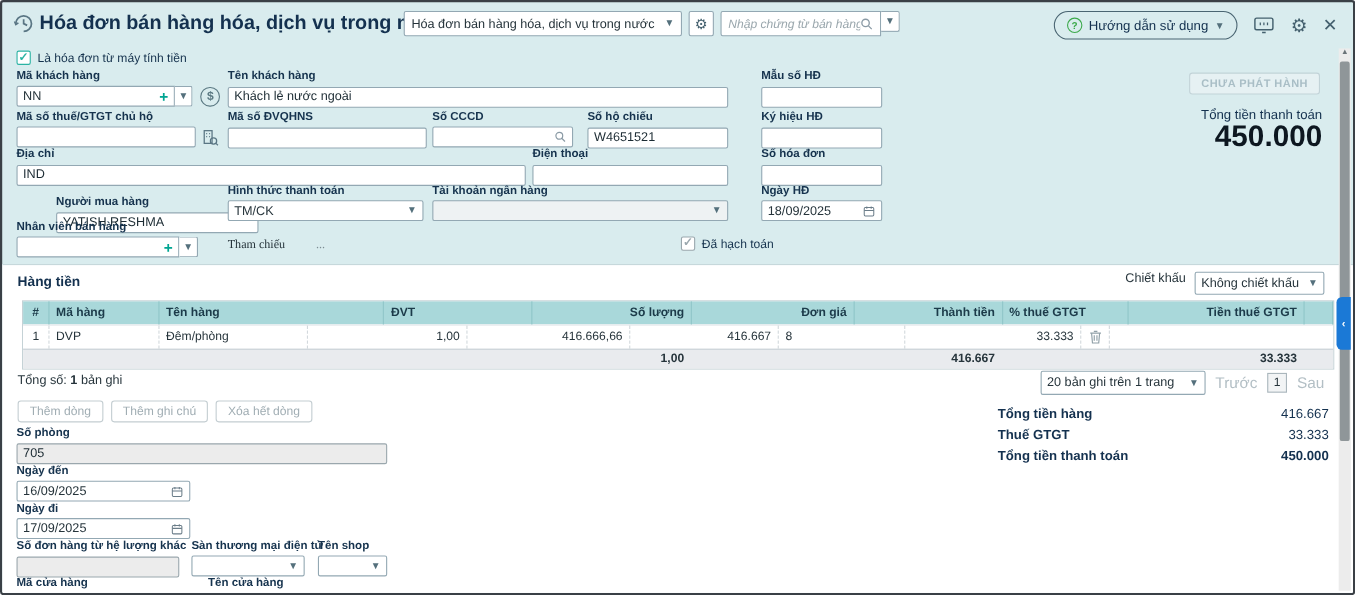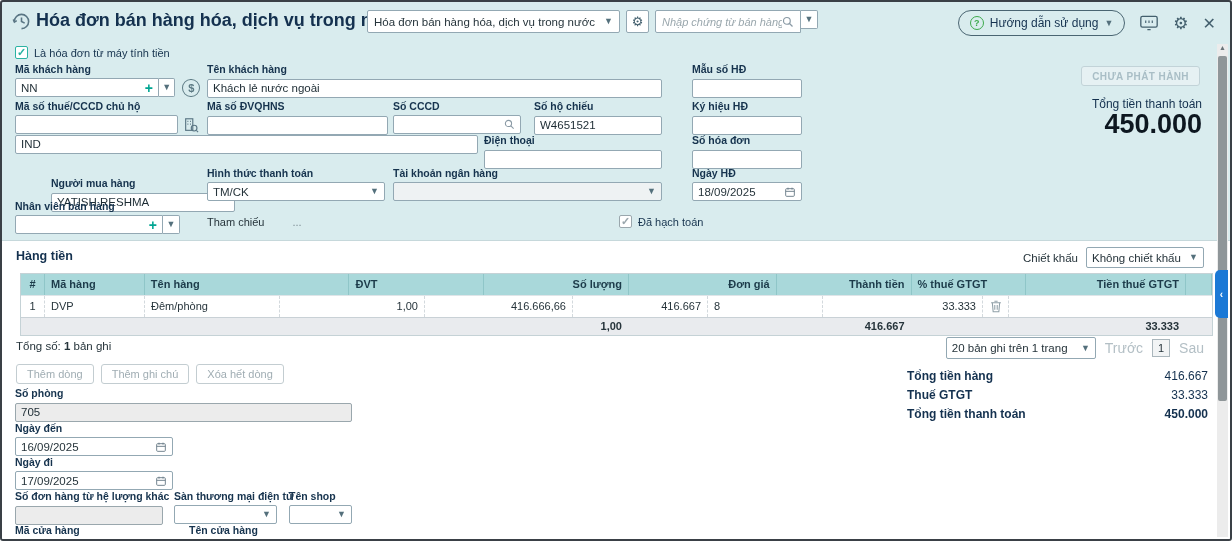--- a/index.html
+++ b/index.html
@@ -157,21 +157,21 @@
   <div class="abs" style="left:205px;top:61px;width:455px;">
     <label class="lbl">Tên khách hàng</label>
     <input class="inp" value="Khách lẻ nước ngoài" style="">
   </div>
   <div class="abs" style="left:690px;top:61px;width:110px;">
     <label class="lbl">Mẫu số HĐ</label>
     <input class="inp" value="" style="">
   </div>
 
   <div class="abs" style="left:13px;top:98px;width:185px;">
-    <label class="lbl">Mã số thuế/CCCD chủ hộ</label>
+    <label class="lbl">Mã số thuế/GTGT chủ hộ</label>
     <div style="display:flex;align-items:center;gap:5px;">
       <input class="inp" style="width: 163px;" value="">
       <span>
         <svg width="16" height="16" viewBox="0 0 18 18" fill="none" stroke="#5a7684" stroke-width="1.3">
           <rect x="3" y="2" width="8" height="13"></rect>
             <path d="M5 5h1M8 5h1M5 8h1M8 8h1"></path>
           <circle cx="12.5" cy="12.5" r="3.2"></circle>
             <path d="M15 15l2 2"></path>
         </svg>
       </span>
@@ -196,20 +196,21 @@
   <div class="abs" style="left:532px;top:98px;width:128px;">
     <label class="lbl">Số hộ chiếu</label>
     <input class="inp" value="W4651521" style="">
   </div>
   <div class="abs" style="left:690px;top:98px;width:110px;">
     <label class="lbl">Ký hiệu HĐ</label>
     <input class="inp" value="" style="">
   </div>
 
   <div class="abs" style="left:13px;top:132px;width:463px;">
+    <label class="lbl">Địa chỉ</label>
     <input class="inp" value="IND" style="">
   </div>
   <div class="abs" style="left:482px;top:132px;width:178px;">
     <label class="lbl">Điện thoại</label>
     <input class="inp" value="" style="">
   </div>
   <div class="abs" style="left:690px;top:132px;width:110px;">
     <label class="lbl">Số hóa đơn</label>
     <input class="inp" value="" style="">
   </div>
@@ -250,37 +251,37 @@
     <div style="display:flex;align-items:center;">
       <div class="sel" style="width:148px;border-radius:2px 0 0 2px;">
         <span></span>
         <span class="plus">+</span>
       </div>
       <div class="attachbtn">
         <span class="caret">▼</span>
       </div>
     </div>
   </div>
-  <div class="abs" style="left:205px;top:214px;display:flex;gap:28px;font-size:11px;color:#26343b;">
+  <div class="abs" style="left:205px;top:214px;display:flex;gap:28px;font-size:11px;color:#26343b;font-family:Liberation Serif, serif;">
     <span>Tham chiếu</span>
     <span style="color:#7d8d94;">...</span>
   </div>
   <div class="abs cbrow" style="left:617px;top:213px;">
     <span class="cb gray">✓</span>
     <span>Đã hạch toán</span>
   </div>
 
   <div class="abs statusbtn" style="right:30px;top:64px;text-align:center;">CHƯA PHÁT HÀNH</div>
   <div class="abs" style="right:28px;top:95px;font-size:12px;color:#14314f;">Tổng tiền thanh toán</div>
   <div class="abs bigtotal" style="right:28px;top:107px;">450.000</div>
 
   <div class="white">
     <div class="abs sectitle" style="left:14px;top:8px;">Hàng tiền</div>
 
-    <div class="abs" style="right:26px;top:6px;display:flex;align-items:center;gap:8px;">
+    <div class="abs" style="right:26px;top:6px;display:flex;align-items:flex-start;gap:8px;">
       <span style="font-size:11.5px;color:#26343b;">Chiết khấu</span>
       <div class="sel" style="width:118px;height:21px;">
         <span>Không chiết khấu</span>
         <span class="caret">▼</span>
       </div>
     </div>
 
     <div class="tbl">
       <div class="tr thead">
         <div class="td c0">#</div>

